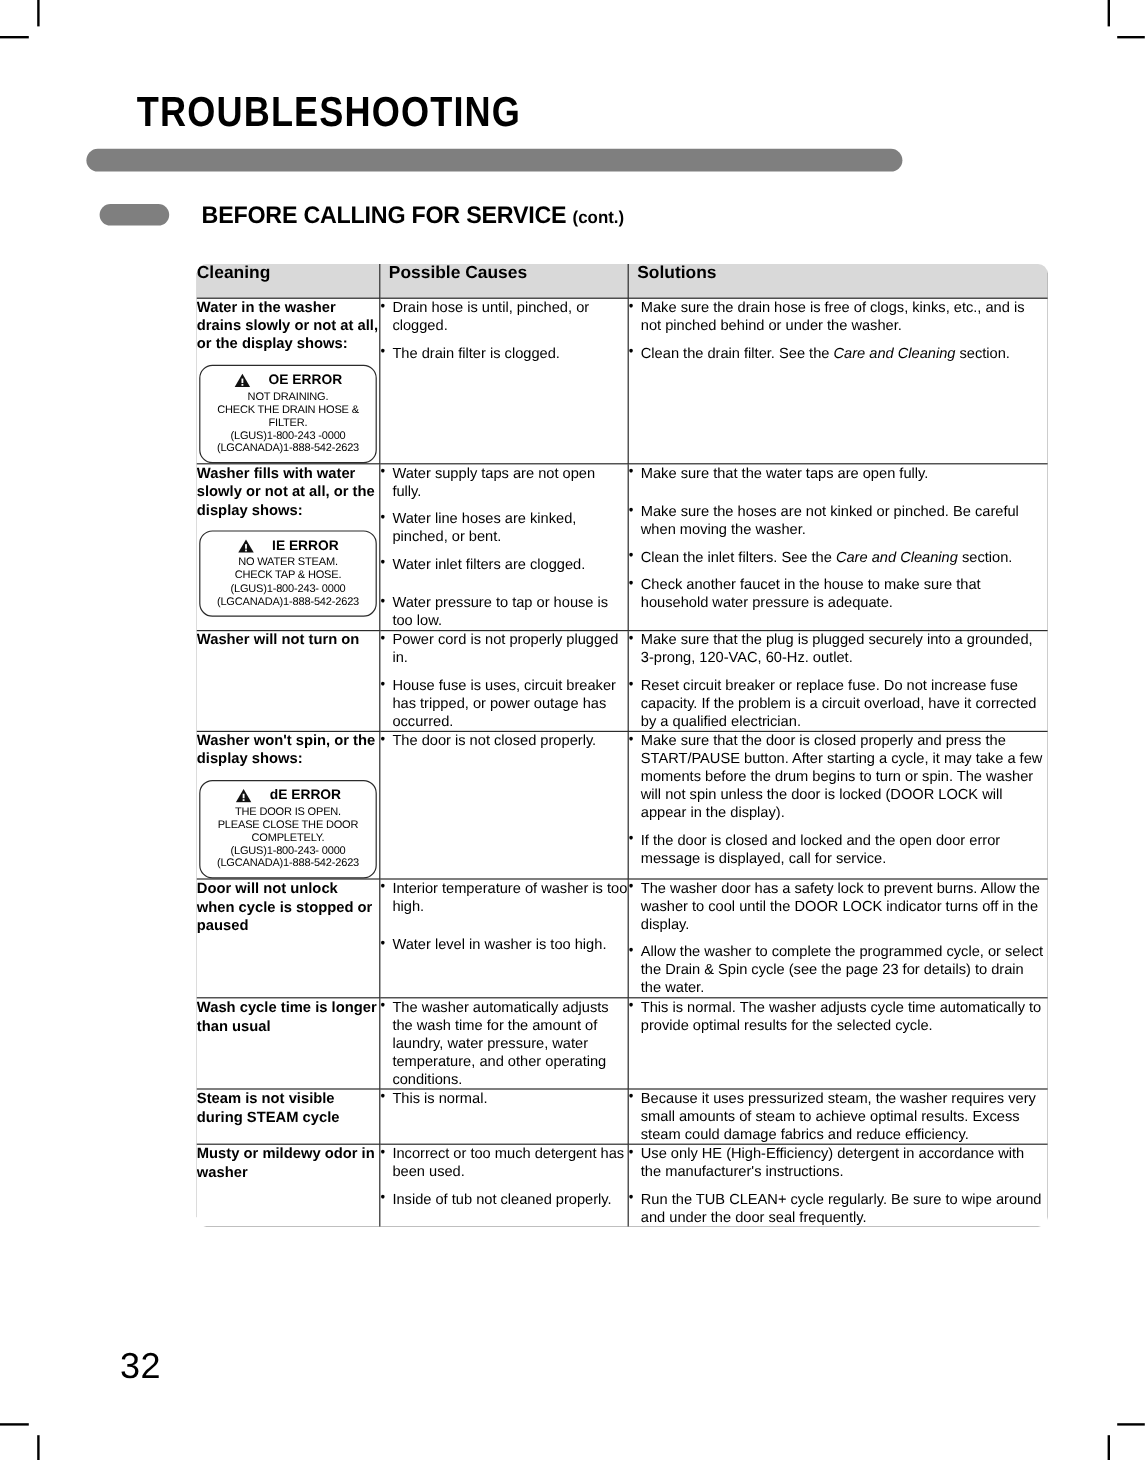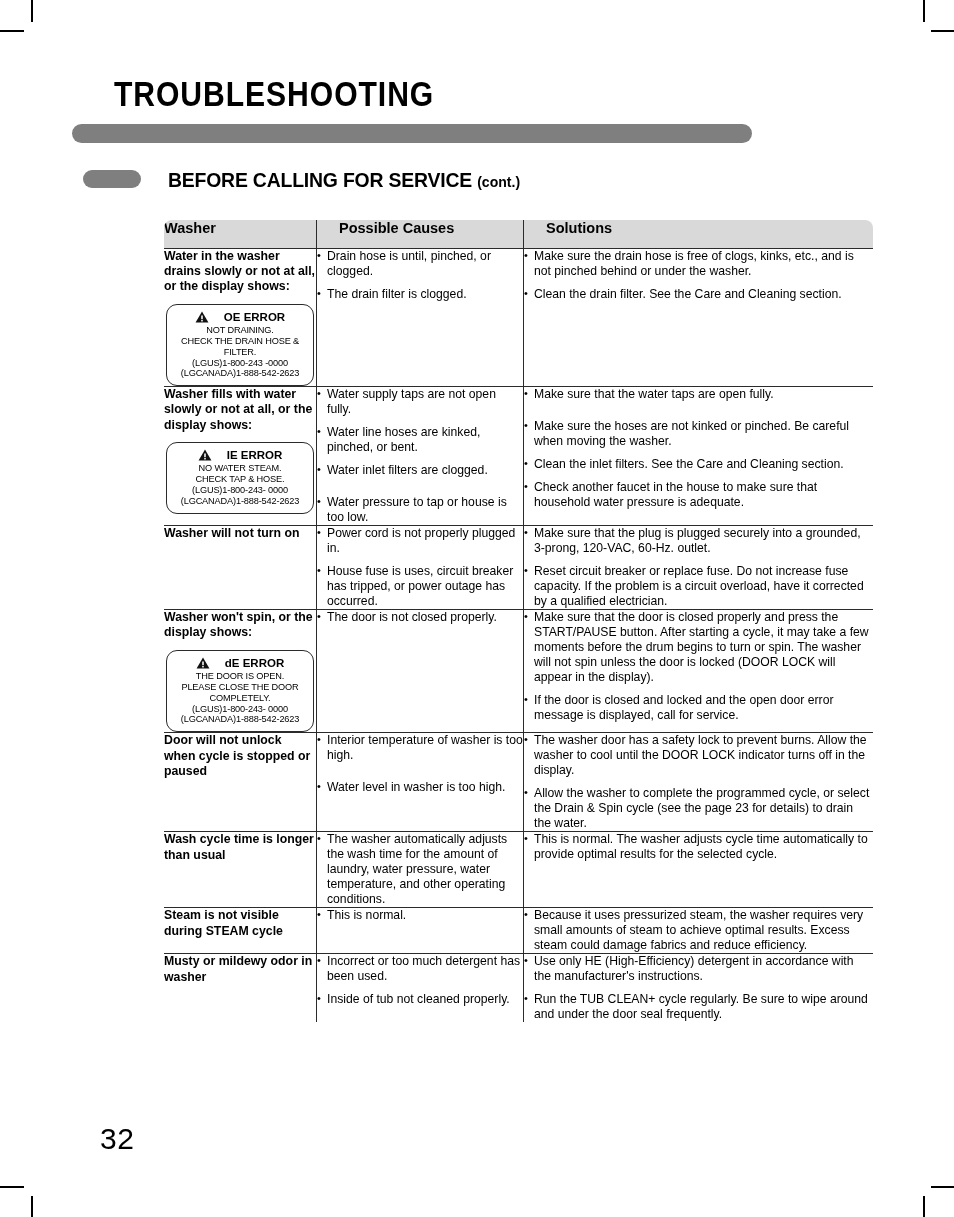--- a/index.html
+++ b/index.html
@@ -102,21 +102,21 @@
   }
   thead th {
     background: #d9d9d9;
     font-size: 14.5px;
     font-weight: bold;
     height: 28px;
     text-align: left;
     padding: 2px 0 2px 12px;
     vertical-align: middle;
   }
-  thead th.h2, thead th.h3 { padding-left: 22px; }
+  thead th.h2, thead th.h3 { padding-left: 7px; }
 
   td.problem {
     font-size: 12.3px;
     font-weight: bold;
     line-height: 1.24;
     padding: 9px 6px 10px 10px;
   }
   td.causes, td.solutions {
     font-size: 12.2px;
     line-height: 1.23;
@@ -136,21 +136,21 @@
   }
   ul.bul li:last-child { margin-bottom: 0; }
   ul.bul li::before {
     content: "\2022";
     position: absolute;
     left: 0;
     top: -0.5px;
     font-size: 11px;
   }
   ul.bul li.gap { margin-top: 17px; }
-  .ital { }
+  .ital { font-style: italic; }
 
   
   .err-box {
     margin: 9px 2px 0 2px;
     border: 1.5px solid #2b2b2b;
     border-radius: 11px;
     padding: 5px 4px 6px 4px;
     text-align: center;
   }
   .err-title {
@@ -203,21 +203,21 @@
 
 <div class="table-wrap">
   <table class="tbl">
     <colgroup>
         <col class="c1">
         <col class="c2">
         <col class="c3">
       </colgroup>
     <thead>
       <tr>
-        <th class="h1">Washer</th>
+        <th class="h1">Cleaning</th>
         <th class="h2">Possible Causes</th>
         <th class="h3">Solutions</th>
       </tr>
     </thead>
     <tbody>
         <tr>
           <td class="problem">
             <div>Water in the washer drains slowly or not at all, or the display shows:</div>
             <div class="err-box">
               <div class="err-title">

